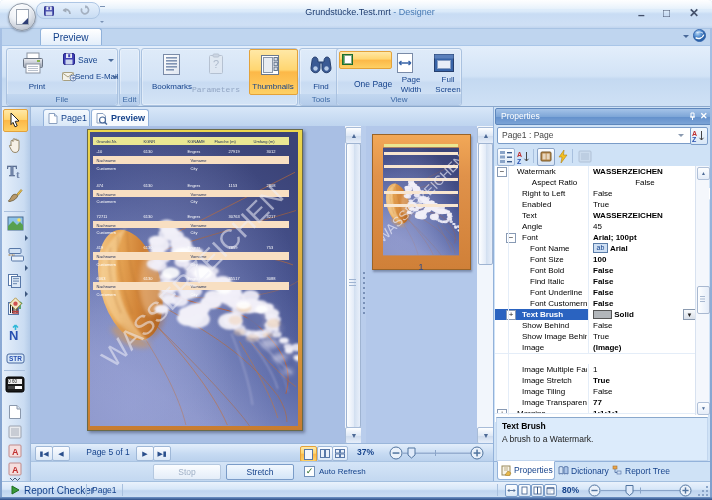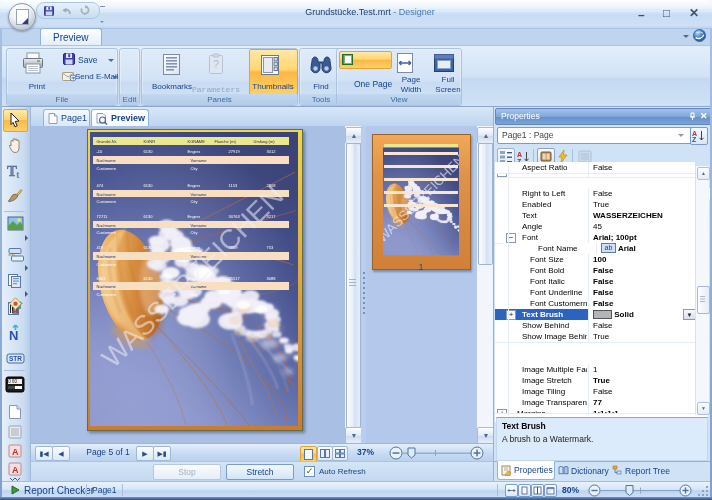--- a/index.html
+++ b/index.html
@@ -185,21 +185,20 @@
   <div class="biglab" style="left:46px;top:36px;width:56px;color:#93a6c4;font-family:Liberation Mono, monospace;">Parameters</div>
   <div class="orangesel abs" style="left:107px;top:0px;width:47px;height:44px;"></div>
   <svg class="abs" style="left:116px;top:4px;" width="24" height="24" viewBox="0 0 24 24">
    <rect x="3.5" y="2.5" width="17" height="19" fill="#fff" stroke="#68788f"></rect>
    <rect x="5.5" y="4.5" width="9" height="15" fill="#e8ecf2" stroke="#8a96a8"></rect>
    <rect x="16" y="4.5" width="3.4" height="3.4" fill="#d8dee8" stroke="#68788f"></rect>
         <rect x="16" y="9.3" width="3.4" height="3.4" fill="#d8dee8" stroke="#68788f"></rect>
         <rect x="16" y="14.1" width="3.4" height="3.4" fill="#d8dee8" stroke="#68788f"></rect>
   </svg>
   <div class="biglab" style="left:103px;top:33px;width:56px;">Thumbnails</div>
-  <div class="glabel">Panels</div>
  </div>
 
  <div class="group" style="left:297px;width:42px;">
   <svg class="abs" style="left:9px;top:4px;" width="24" height="24" viewBox="0 0 24 24">
    <path d="M6 4 C4 4 3 6 3 8 L2 15 a4.5 4.5 0 1 0 9 .5 L11 10 L13 10 L13 15.5 a4.5 4.5 0 1 0 9 -.5 L21 8 C21 6 20 4 18 4 C16 4 15 6 15 8 L15 9 L9 9 L9 8 C9 6 8 4 6 4 Z" fill="#3a5a94" stroke="#27406e"></path>
    <circle cx="6.5" cy="15.5" r="2.2" fill="#b8cce8"></circle>
         <circle cx="17.5" cy="15.5" r="2.2" fill="#b8cce8"></circle>
   </svg>
   <div class="biglab" style="left:0;top:33px;width:42px;">Find</div>
   <div class="glabel">Tools</div>
@@ -748,21 +747,21 @@
       <rect x="1" y="1" width="12" height="11" rx="1" fill="#c8d4e4" stroke="#8a9ab0"></rect>
       <rect x="3" y="3" width="8" height="7" fill="#a8b8cc"></rect>
     </svg>
 
  <div class="abs" style="left:1px;top:59px;width:213px;height:256px;background:#fff;"></div>
  <div class="grow" style="top:59px;left:1px;width:200px;">
       <div class="pbox" style="left:2px;">−</div>
       <div class="gname" style="left:22px;width:70px;color:#000;">Watermark</div>
       <div class="gval" style="font-weight:bold;">WASSERZEICHEN</div>
     </div>
- <div class="grow" style="top:55px;left:1px;width:200px;">
+ <div class="grow" style="top:70px;left:1px;width:200px;text-align:center;">
       <div class="gname" style="left:27px;width:65px;color:#000;">Aspect Ratio</div>
       <div class="gval" style="font-weight:normal;">False</div>
     </div>
  <div class="grow" style="top:81px;left:1px;width:200px;padding-left:45px;">
       <div class="gname" style="left:27px;width:65px;color:#000;">Right to Left</div>
       <div class="gval" style="font-weight:normal;">False</div>
     </div>
  <div class="grow" style="top:92px;left:1px;width:200px;">
       <div class="gname" style="left:27px;width:65px;color:#000;">Enabled</div>
       <div class="gval" style="font-weight:normal;">True</div>
@@ -773,34 +772,34 @@
     </div>
  <div class="grow" style="top:114px;left:1px;width:200px;">
       <div class="gname" style="left:27px;width:65px;color:#000;">Angle</div>
       <div class="gval" style="font-weight:normal;">45</div>
     </div>
  <div class="grow" style="top:125px;left:1px;width:200px;">
       <div class="pbox" style="left:11px;">−</div>
       <div class="gname" style="left:27px;width:65px;color:#000;">Font</div>
       <div class="gval" style="font-weight:bold;">Arial; 100pt</div>
     </div>
- <div class="grow" style="top:136px;left:1px;width:200px;margin-left:8px;">
+ <div class="grow" style="top:136px;left:1px;width:200px;">
       <div class="gname" style="left:35px;width:57px;color:#000;">Font Name</div>
       <div class="gval" style="font-weight:bold;"><span style="display:inline-block;width:13px;height:8px;background:#cfe0f4;border:1px solid #5a7ca8;font-size:7px;line-height:8px;text-align:center;color:#15428b;font-weight:normal;vertical-align:top;margin-top:0px;">ab</span> Arial</div>
     </div>
  <div class="grow" style="top:147px;left:1px;width:200px;">
       <div class="gname" style="left:35px;width:57px;color:#000;">Font Size</div>
       <div class="gval" style="font-weight:bold;">100</div>
     </div>
  <div class="grow" style="top:158px;left:1px;width:200px;">
       <div class="gname" style="left:35px;width:57px;color:#000;">Font Bold</div>
       <div class="gval" style="font-weight:bold;">False</div>
     </div>
  <div class="grow" style="top:169px;left:1px;width:200px;">
-      <div class="gname" style="left:35px;width:57px;color:#000;">Font Italic</div>
+      <div class="gname" style="left:35px;width:57px;color:#000;">Find Italic</div>
       <div class="gval" style="font-weight:bold;">False</div>
     </div>
  <div class="grow" style="top:180px;left:1px;width:200px;">
       <div class="gname" style="left:35px;width:57px;color:#000;">Font Underline</div>
       <div class="gval" style="font-weight:bold;">False</div>
     </div>
  <div class="grow" style="top:191px;left:1px;width:200px;">
       <div class="gname" style="left:35px;width:57px;color:#000;">Font Customern</div>
       <div class="gval" style="font-weight:bold;">False</div>
     </div>
@@ -811,20 +810,24 @@
       <div class="gval" style="font-weight:bold;"><span style="display:inline-block;width:17px;height:7px;background:#b2b6ba;border:1px solid #555;vertical-align:top;margin-top:1px;"></span> Solid</div>
       <div class="abs" style="left:188px;top:0px;width:13px;height:11px;background:linear-gradient(180deg,#f8fafc,#d8dee8);border:1px solid #8a9ab0;box-sizing:border-box;font-size:6px;text-align:center;line-height:10px;color:#222;">▼</div>
     </div>
  <div class="grow" style="top:213px;left:1px;width:200px;">
       <div class="gname" style="left:27px;width:65px;color:#000;">Show Behind</div>
       <div class="gval" style="font-weight:normal;">False</div>
     </div>
  <div class="grow" style="top:224px;left:1px;width:200px;">
       <div class="gname" style="left:27px;width:65px;color:#000;">Show Image Behind</div>
       <div class="gval" style="font-weight:normal;">True</div>
+    </div>
+ <div class="grow" style="top:235px;left:1px;width:200px;">
+      <div class="gname" style="left:27px;width:65px;color:#000;">Image</div>
+      <div class="gval" style="font-weight:bold;">(Image)</div>
     </div>
  <div class="grow" style="top:257px;left:1px;width:200px;">
       <div class="gname" style="left:27px;width:65px;color:#000;">Image Multiple Fact</div>
       <div class="gval" style="font-weight:normal;">1</div>
     </div>
  <div class="grow" style="top:268px;left:1px;width:200px;">
       <div class="gname" style="left:27px;width:65px;color:#000;">Image Stretch</div>
       <div class="gval" style="font-weight:bold;">True</div>
     </div>
  <div class="grow" style="top:279px;left:1px;width:200px;">

